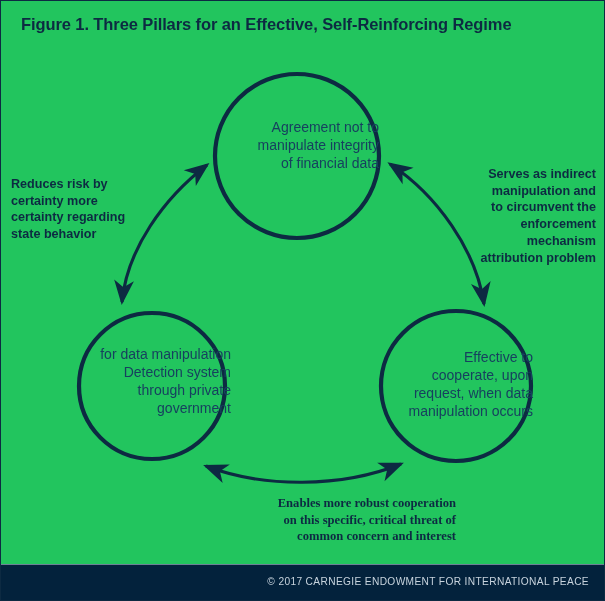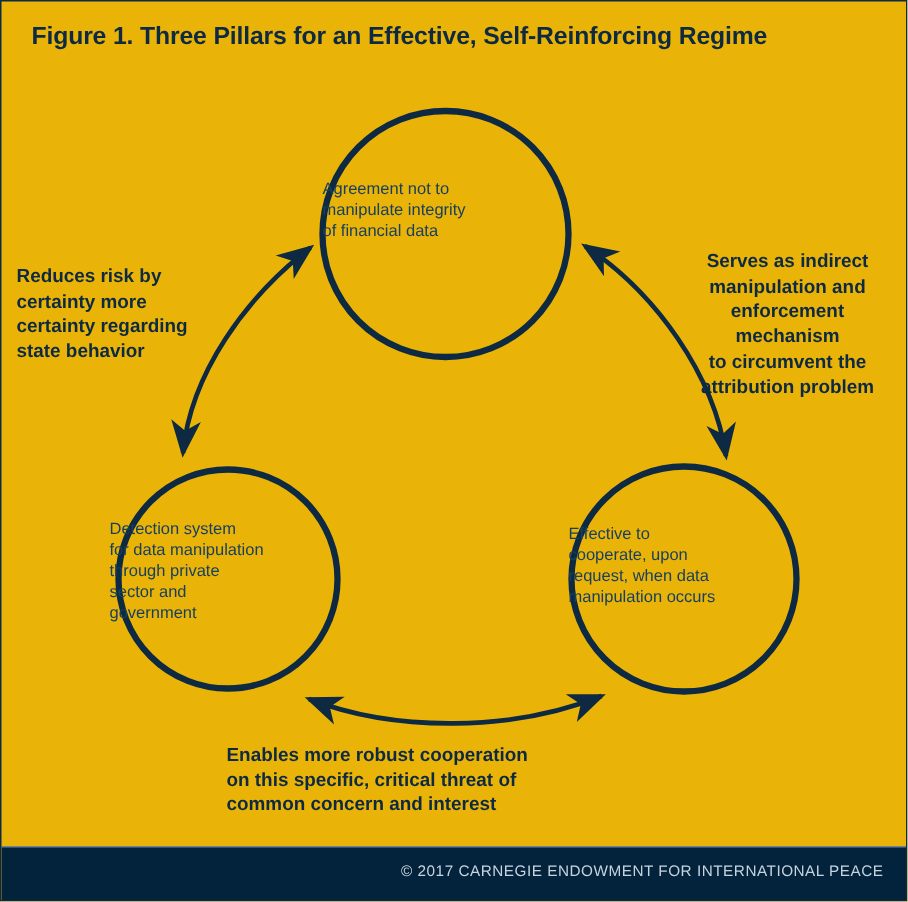--- a/index.html
+++ b/index.html
@@ -4,21 +4,21 @@
 <style>
   html, body {
     margin: 0;
     padding: 0;
     background: #ffffff;
   }
   #figure-root {
     position: relative;
     width: 605px;
     height: 601px;
-    background: #eab308;
+    background: #22c55e;
     box-sizing: border-box;
     border: 1px solid #0d2a42;
     overflow: hidden;
     font-family: "Liberation Sans", sans-serif;
   }
   #figure-title {
     position: absolute;
     left: 20px;
     top: 14px;
     width: 560px;
@@ -31,23 +31,23 @@
   #diagram-svg {
     position: absolute;
     left: 0;
     top: 0;
     width: 605px;
     height: 601px;
   }
   .circle-label {
     position: absolute;
     color: #17405f;
-    font-size: 11px;
+    font-size: 14px;
     line-height: 1.28;
-    text-align: left;
+    text-align: right;
     font-weight: normal;
   }
   #circle-label-top {
     left: 214px;
     top: 118px;
     width: 164px;
   }
   #circle-label-left {
     left: 72px;
     top: 345px;
@@ -68,27 +68,28 @@
   #annotation-left {
     left: 10px;
     top: 175px;
     width: 122px;
     text-align: left;
   }
   #annotation-right {
     left: 453px;
     top: 165px;
     width: 142px;
-    text-align: center;
+    text-align: right;
   }
   #annotation-bottom {
     left: 150px;
     top: 494px;
     width: 305px;
-    text-align: left;
+    text-align: right;
+    font-family: Liberation Serif, serif;
   }
   #footer-bar {
     position: absolute;
     left: 0;
     right: 0;
     bottom: 0;
     height: 35px;
     background: #03223c;
     border-top: 1px solid #6d8196;
     margin-top: 16px;
@@ -132,46 +133,45 @@
     <path d="M 205 465 C 262 487 340 487 400 463" fill="none" stroke="#0d2a42" stroke-width="3.1" marker-start="url(#arrowhead-start)" marker-end="url(#arrowhead-end)"></path>
   </svg>
 
   <div class="circle-label" id="circle-label-top">
     <div>Agreement not to</div>
     <div>manipulate integrity</div>
     <div>of financial data</div>
   </div>
 
   <div class="circle-label" id="circle-label-left">
+    <div>for data manipulation</div>
     <div>Detection system</div>
-    <div>for data manipulation</div>
     <div>through private</div>
-    <div>sector and</div>
     <div>government</div>
   </div>
 
   <div class="circle-label" id="circle-label-right">
     <div>Effective to</div>
     <div>cooperate, upon</div>
     <div>request, when data</div>
     <div>manipulation occurs</div>
   </div>
 
   <div class="annotation" id="annotation-left">
     <div>Reduces risk by</div>
     <div>certainty more</div>
     <div>certainty regarding</div>
     <div>state behavior</div>
   </div>
 
   <div class="annotation" id="annotation-right">
     <div>Serves as indirect</div>
     <div>manipulation and</div>
+    <div>to circumvent the</div>
     <div>enforcement mechanism</div>
-    <div>to circumvent the</div>
     <div>attribution problem</div>
   </div>
 
   <div class="annotation" id="annotation-bottom">
     <div>Enables more robust cooperation</div>
     <div>on this specific, critical threat of</div>
     <div>common concern and interest</div>
   </div>
 
   <div id="footer-bar">

